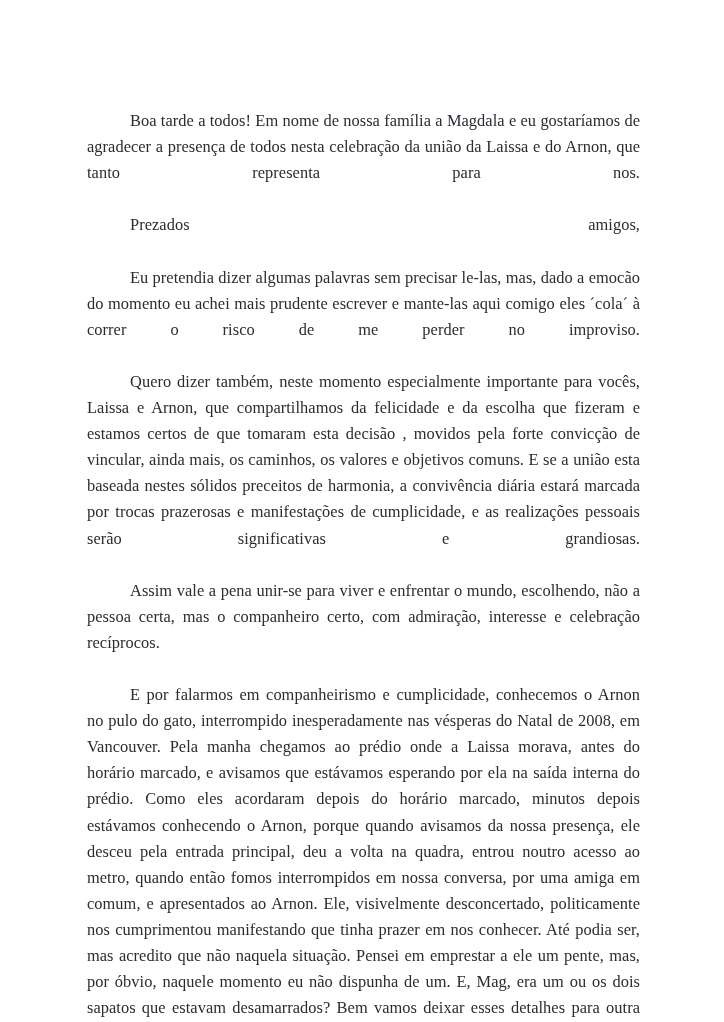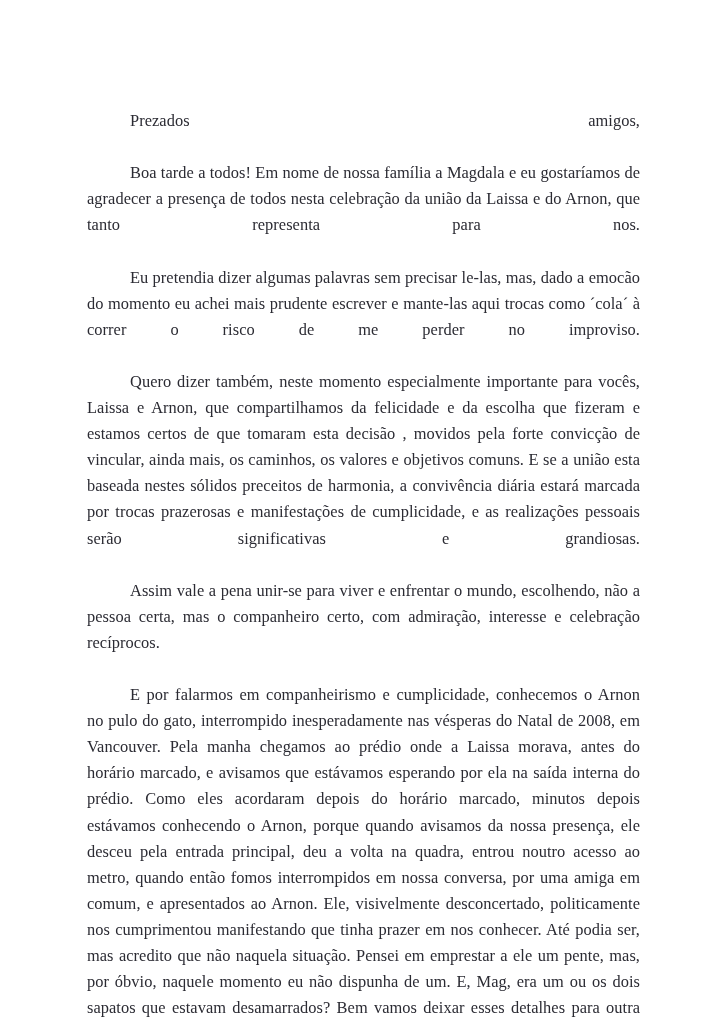--- a/index.html
+++ b/index.html
@@ -47,25 +47,25 @@
     display: inline-block;
     width: 100%;
   }
 </style>
 </head>
 <body>
 
 <div class="page" style="background: rgb(255, 255, 255);">
   <div class="text-column">
 
+    <p class="para" style="color: rgb(43, 43, 51);">Boa tarde a todos! Em nome de nossa família a Magdala e eu gostaríamos de agradecer a presença de todos nesta celebração da união da Laissa e do Arnon, que tanto representa para nos.</p>
+
     <p class="para" style="color: rgb(43, 43, 51);">Prezados amigos,</p>
 
-    <p class="para" style="color: rgb(43, 43, 51);">Boa tarde a todos! Em nome de nossa família a Magdala e eu gostaríamos de agradecer a presença de todos nesta celebração da união da Laissa e do Arnon, que tanto representa para nos.</p>
-
-    <p class="para" style="color: rgb(43, 43, 51);">Eu pretendia dizer algumas palavras sem precisar le-las, mas, dado a emocão do momento eu achei mais prudente escrever e mante-las aqui trocas como ´cola´ à correr o risco de me perder no improviso.</p>
+    <p class="para" style="color: rgb(43, 43, 51);">Eu pretendia dizer algumas palavras sem precisar le-las, mas, dado a emocão do momento eu achei mais prudente escrever e mante-las aqui comigo eles ´cola´ à correr o risco de me perder no improviso.</p>
 
     <p class="para" style="color: rgb(43, 43, 51);">Quero dizer também, neste momento especialmente importante para vocês, Laissa e Arnon, que compartilhamos da felicidade e da escolha que fizeram e estamos certos de que tomaram esta decisão , movidos pela forte convicção de vincular, ainda mais, os caminhos, os valores e objetivos comuns. E se a união esta baseada nestes sólidos  preceitos de harmonia, a convivência diária estará marcada por trocas prazerosas e manifestações de cumplicidade, e as realizações pessoais serão significativas e grandiosas.</p>
 
     <p class="para" style="color: rgb(43, 43, 51);">Assim vale a pena unir-se para viver e enfrentar o mundo, escolhendo, não a pessoa certa, mas o companheiro certo, com admiração, interesse e celebração recíprocos.</p>
 
     <p class="para" style="color: rgb(43, 43, 51);">E por falarmos em companheirismo e cumplicidade, conhecemos o Arnon no pulo do gato, interrompido inesperadamente nas vésperas do Natal de 2008, em Vancouver. Pela manha chegamos ao prédio onde a Laissa morava, antes do horário marcado, e avisamos que estávamos esperando por ela na saída interna do prédio. Como eles acordaram depois do horário marcado, minutos depois estávamos conhecendo o Arnon,   porque quando avisamos da nossa presença, ele desceu pela entrada principal, deu a volta na quadra, entrou noutro acesso ao metro, quando então fomos interrompidos em nossa conversa, por uma amiga em comum, e apresentados ao Arnon. Ele, visivelmente desconcertado, politicamente nos cumprimentou manifestando que tinha prazer em nos conhecer. Até podia ser, mas acredito que não naquela situação. Pensei em emprestar a ele um pente, mas, por óbvio, naquele momento eu não dispunha de um. E, Mag, era um ou os dois sapatos que estavam desamarrados? Bem vamos deixar esses detalhes para outra ocasiao.</p>
 
   </div>
 </div>
 

